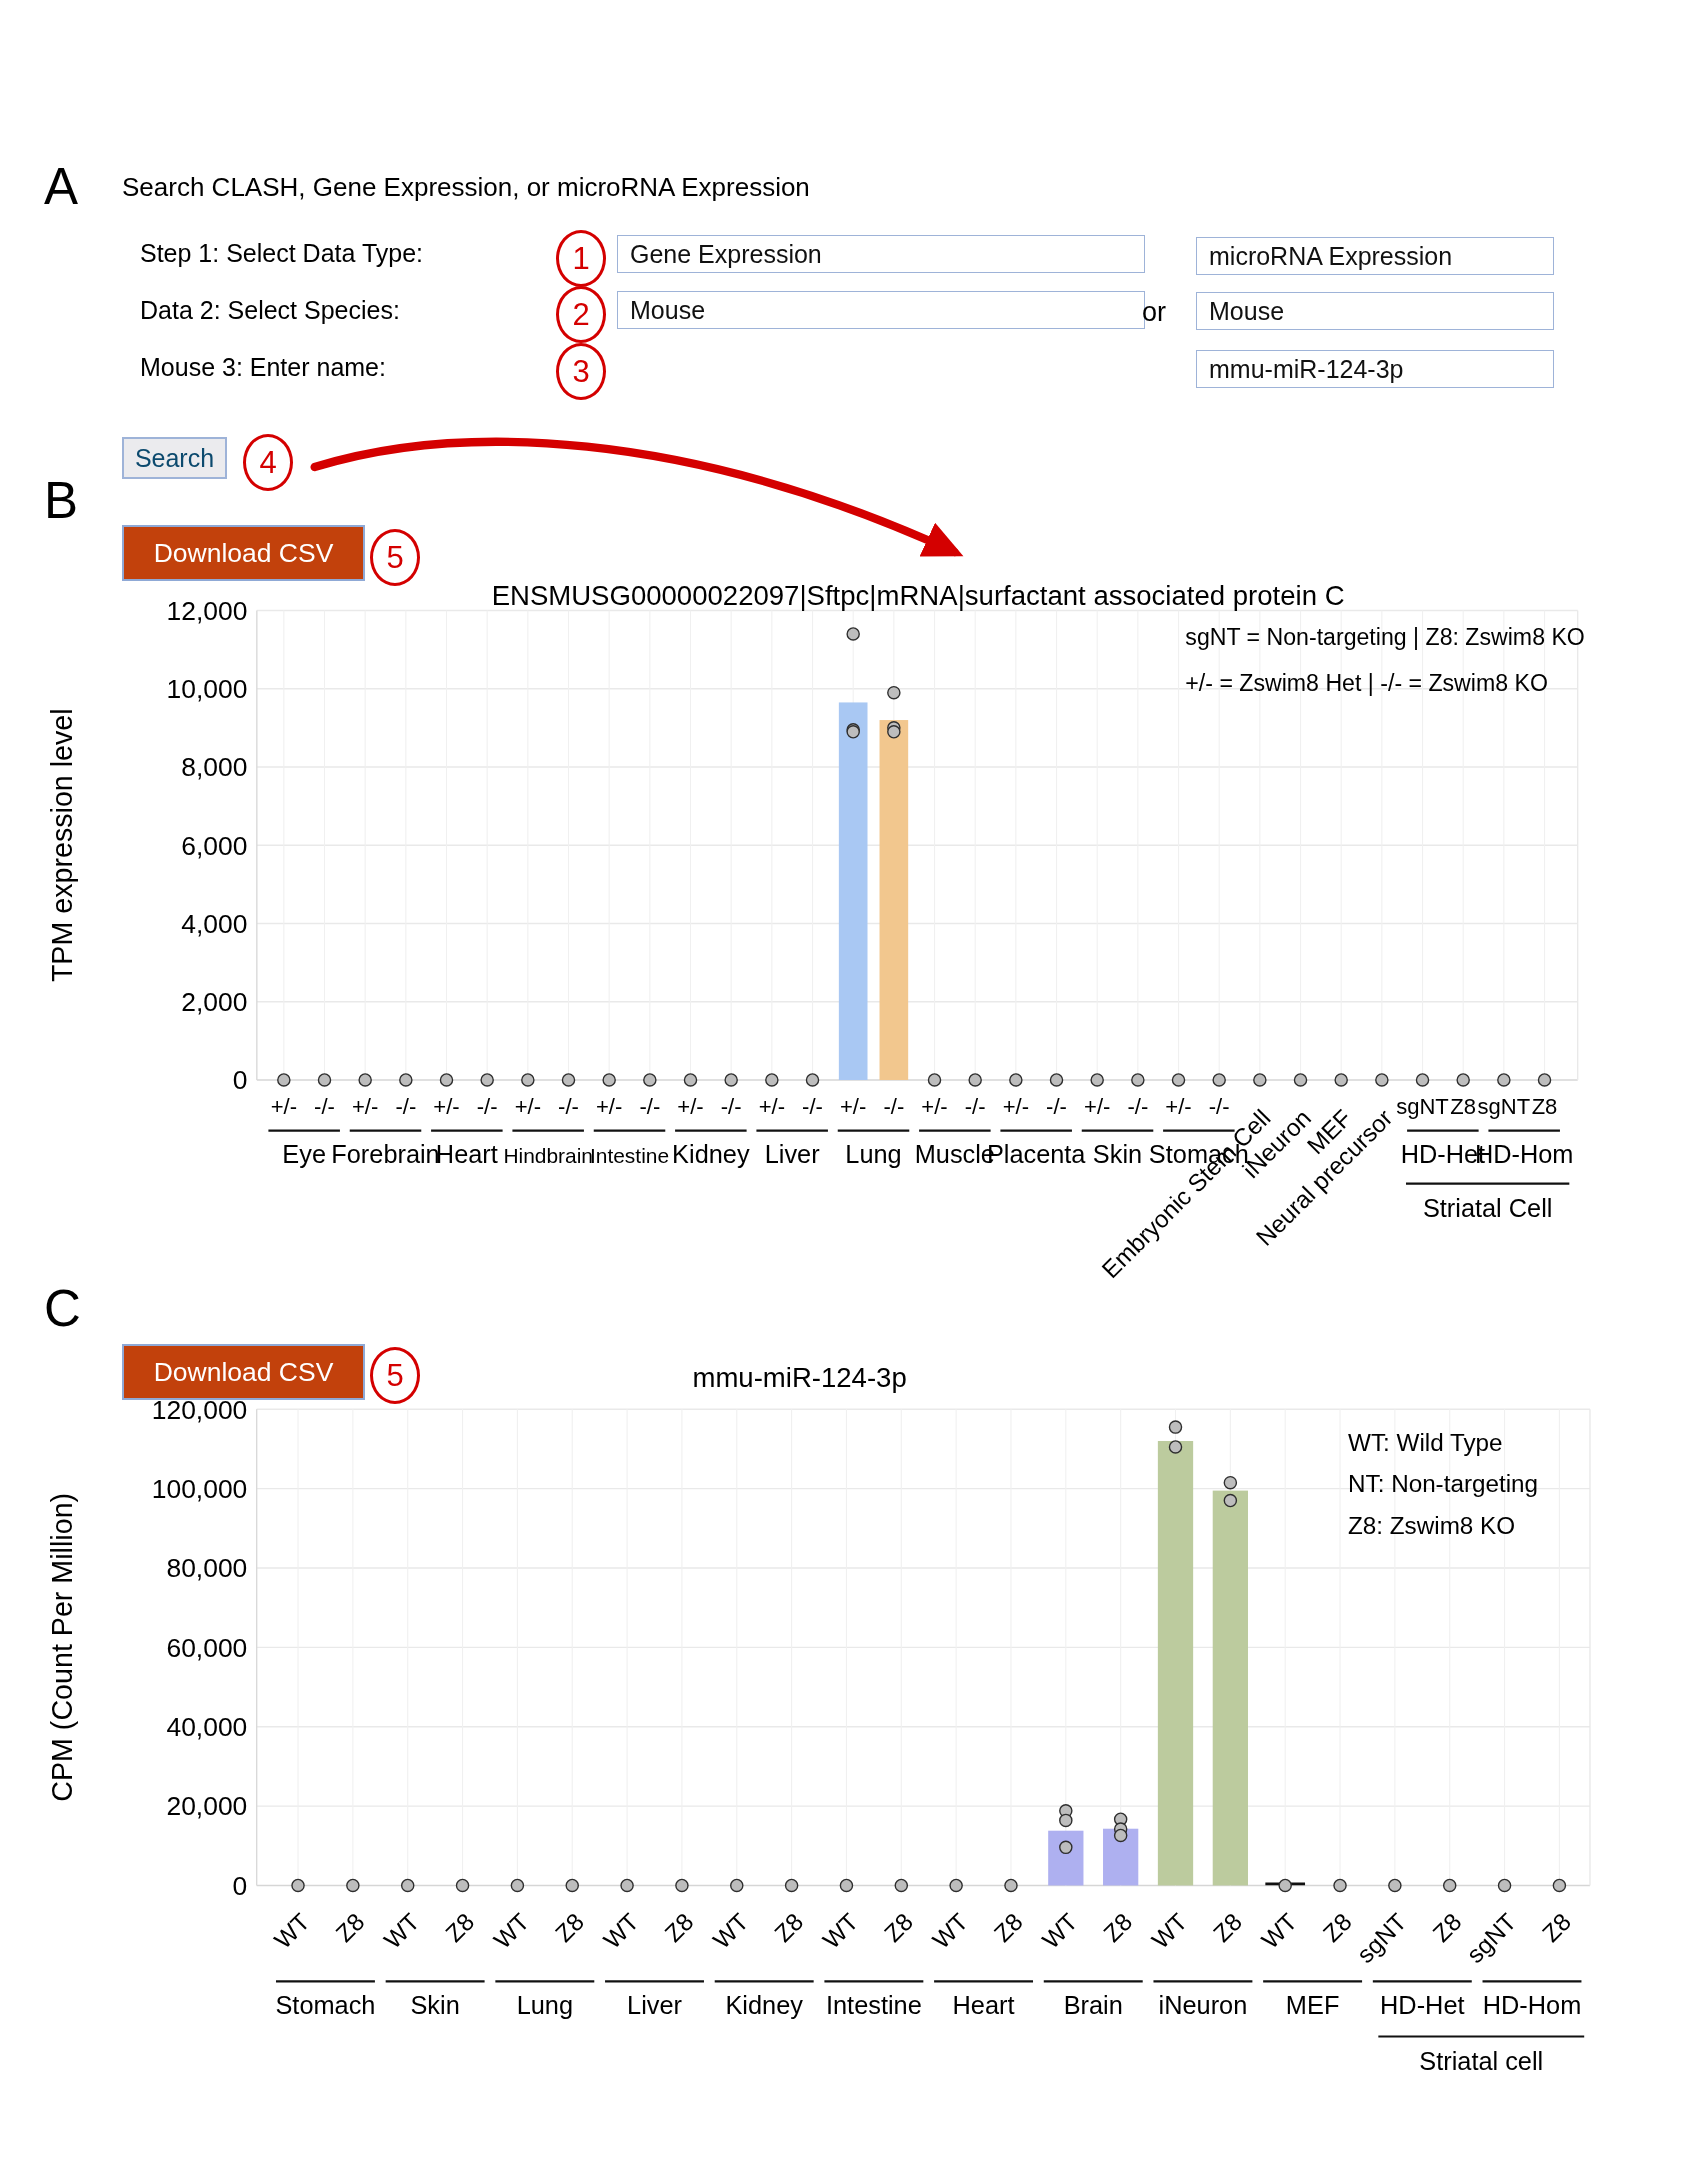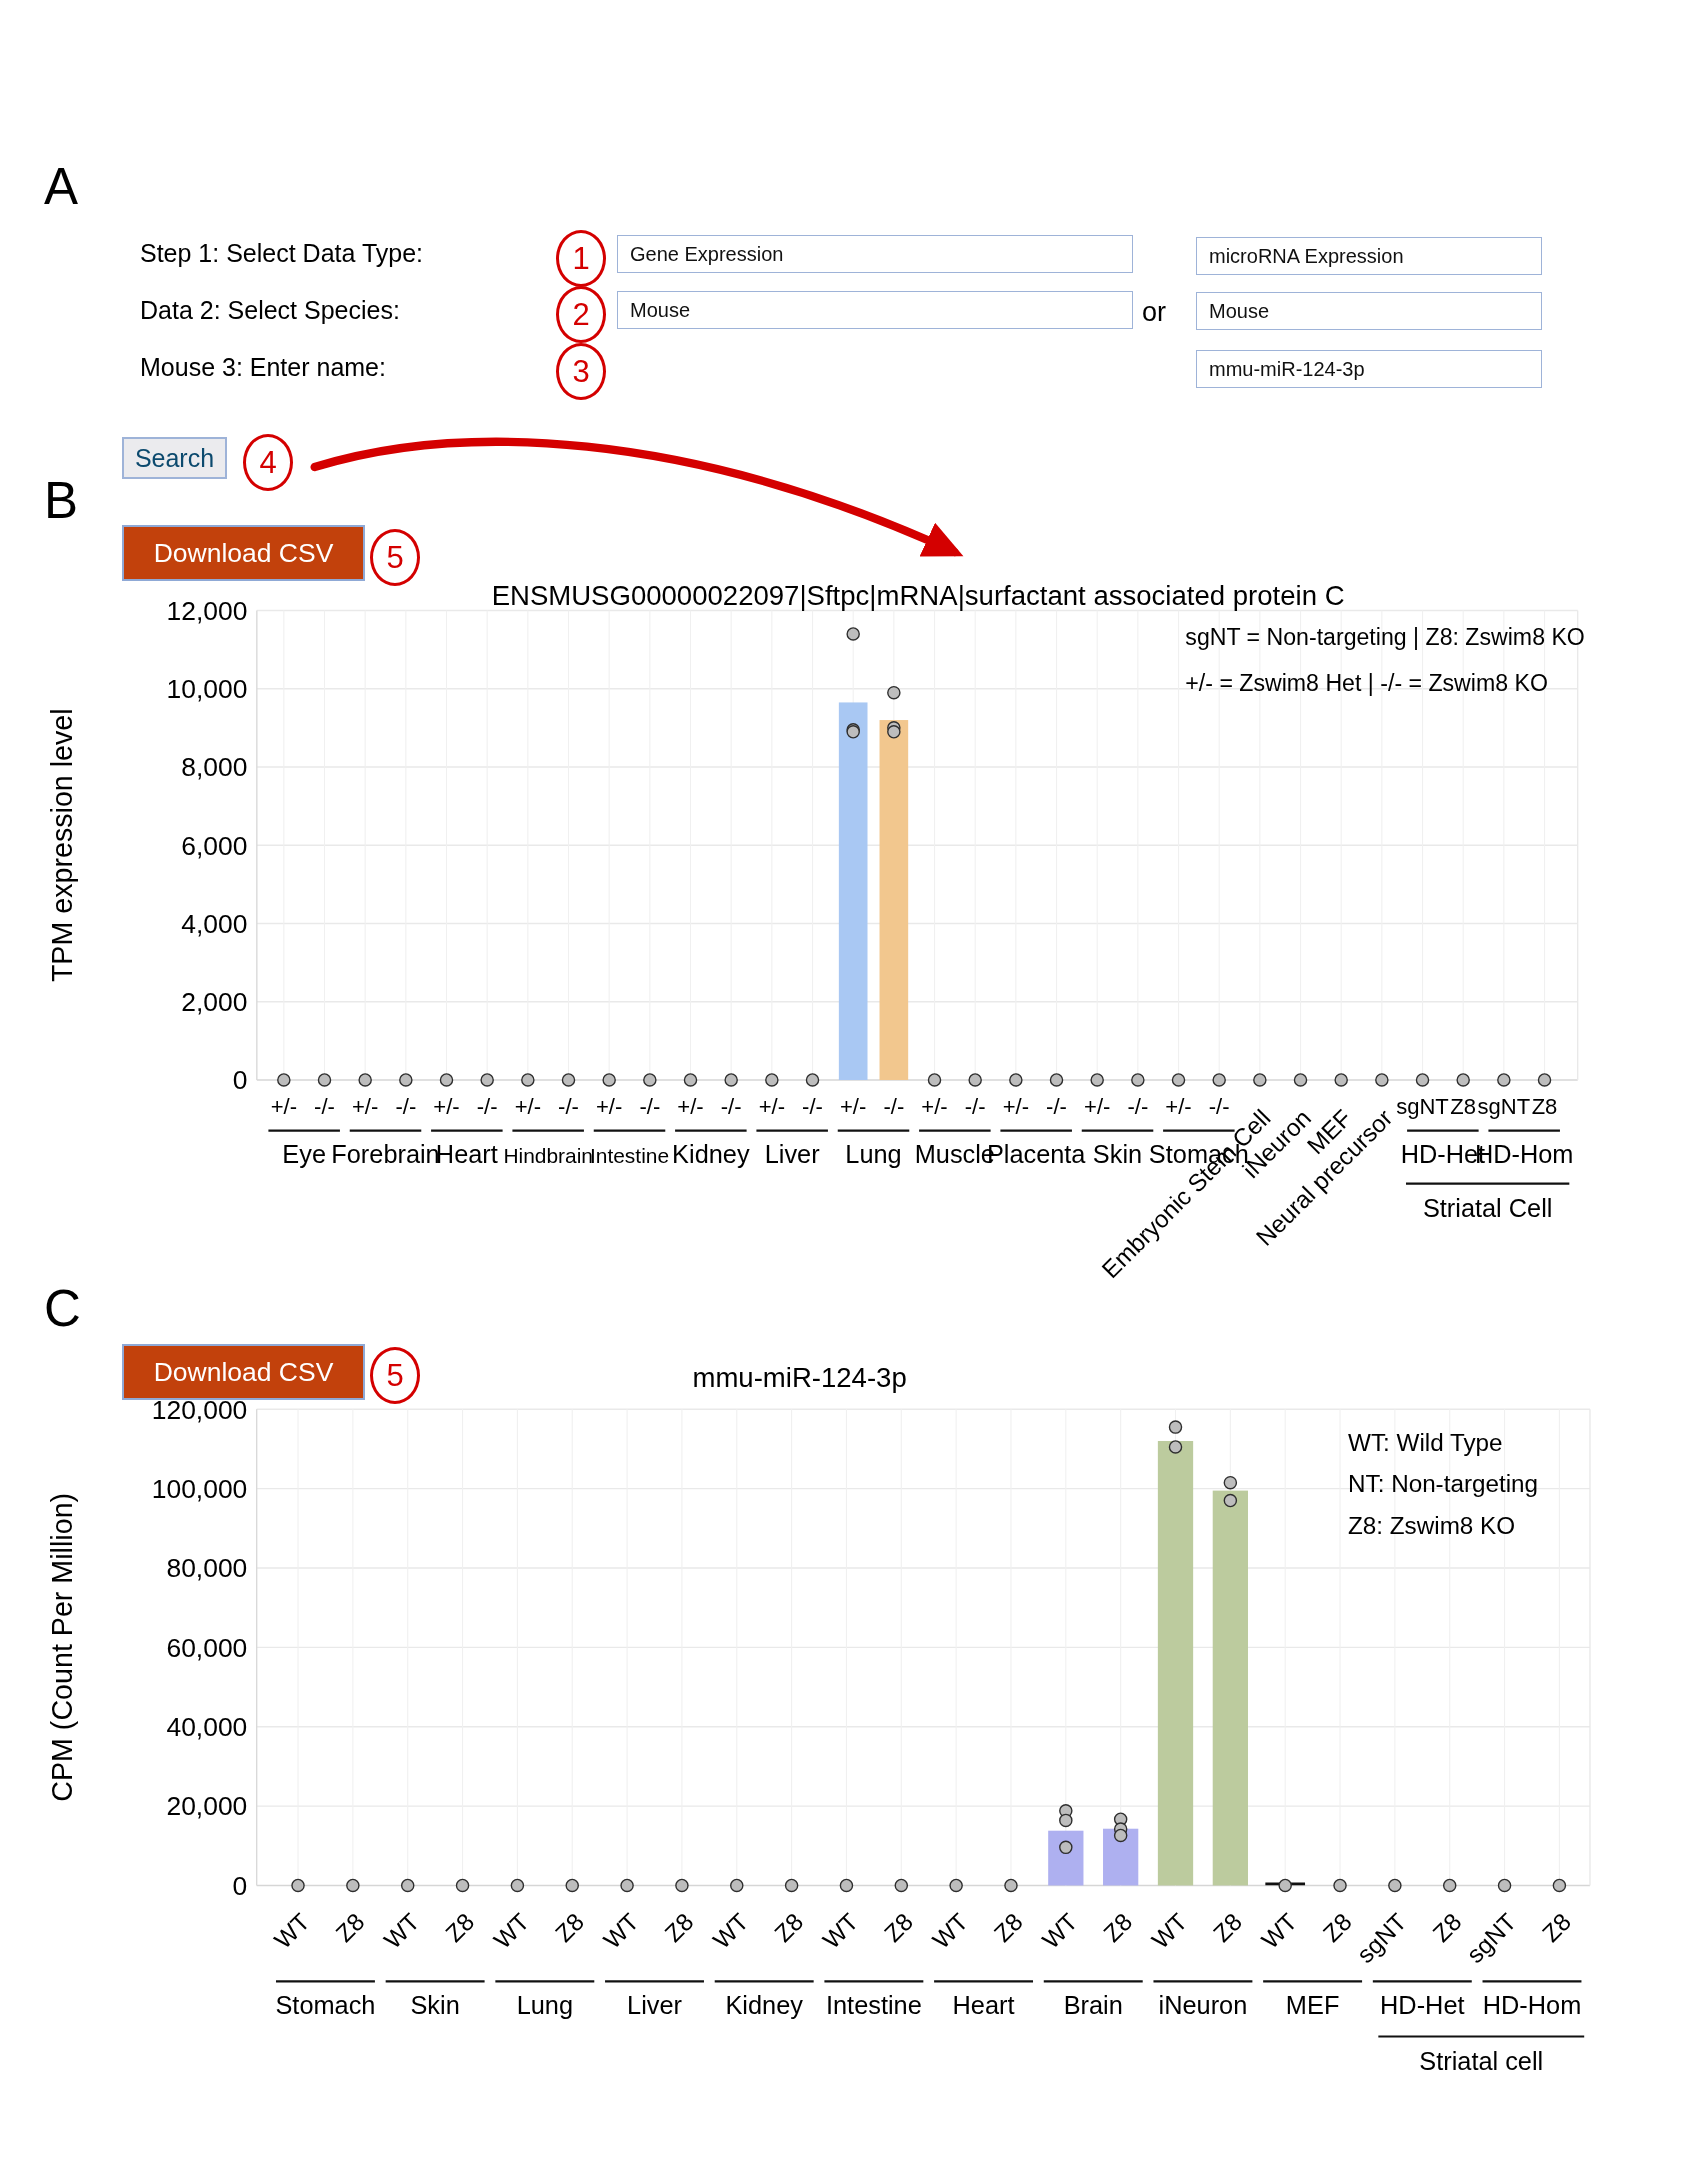--- a/index.html
+++ b/index.html
@@ -1,39 +1,40 @@
 <!DOCTYPE html>
 <html style="font-size:8.8px"><head>
 <meta charset="utf-8">
 <style>
   html,body{margin:0;padding:0;background:#fff;}
   .page{position:relative;width:1687px;height:2183px;background:#ffffff;
         font-family:"Liberation Sans",sans-serif;overflow:hidden;color:#000;}
   .panel-letter{position:absolute;left:44px;font-size:51px;font-weight:400;}
   .heading{position:absolute;left:122px;top:172px;font-size:26px;}
   .steplabel{position:absolute;left:140px;font-size:25px;}
-  .inputbox{position:absolute;height:36px;border:1.7px solid #9eb3d8;font-size:20px;
-            padding:0 4px 0 12px;color:#111;background:#fff;font-family:inherit;}
+  .inputbox{position:absolute;height:36px;border:1.7px solid #9eb3d8;font-size:25px;
+            padding:0 16px 0 12px;color:#111;background:#fff;font-family:inherit;}
   .connector{position:absolute;font-size:27px;}
   .badge{position:absolute;width:44px;height:51px;border:3.3px solid #d40000;border-radius:50%;
          color:#d40000;font-size:31px;display:flex;align-items:center;justify-content:center;
          background:transparent;z-index:5;}
   .btn-search{position:absolute;left:122px;top:437px;width:105px;height:42px;background:#ebebee;
               border:2.2px solid #9eb3d8;font-size:25px;font-family:inherit;color:#0c4a6e;}
   .btn-download{position:absolute;left:122px;width:243px;height:56px;background:#c2410c;
                 border:2.8px solid #8fa9d6;color:#fff;font-size:26.5px;font-family:inherit;}
   .chart-svg{position:absolute;}
   svg text{font-family:"Liberation Sans",sans-serif;fill:#000;}
 </style>
 </head>
 <body>
 
 <div class="page">
 
   <div class="panel-letter" style="top:157px">A</div>
+  <div class="heading">Search CLASH, Gene Expression, or microRNA Expression</div>
 
   <div class="steplabel" style="top:239px">Step 1: Select Data Type:</div>
   <div class="badge" style="left:556px;top:230px">1</div>
   <input class="inputbox" style="left: 617px; top: 235px; width: 498px;" readonly="" value="Gene Expression">
   <input class="inputbox" style="left: 1196px; top: 237px; width: 328px;" readonly="" value="microRNA Expression">
 
   <div class="steplabel" style="top:296px">Data 2: Select Species:</div>
   <div class="badge" style="left:556px;top:286px">2</div>
   <input class="inputbox" style="left: 617px; top: 291px; width: 498px;" readonly="" value="Mouse">
   <div class="connector" style="left:1142px;top:297px">or</div>

